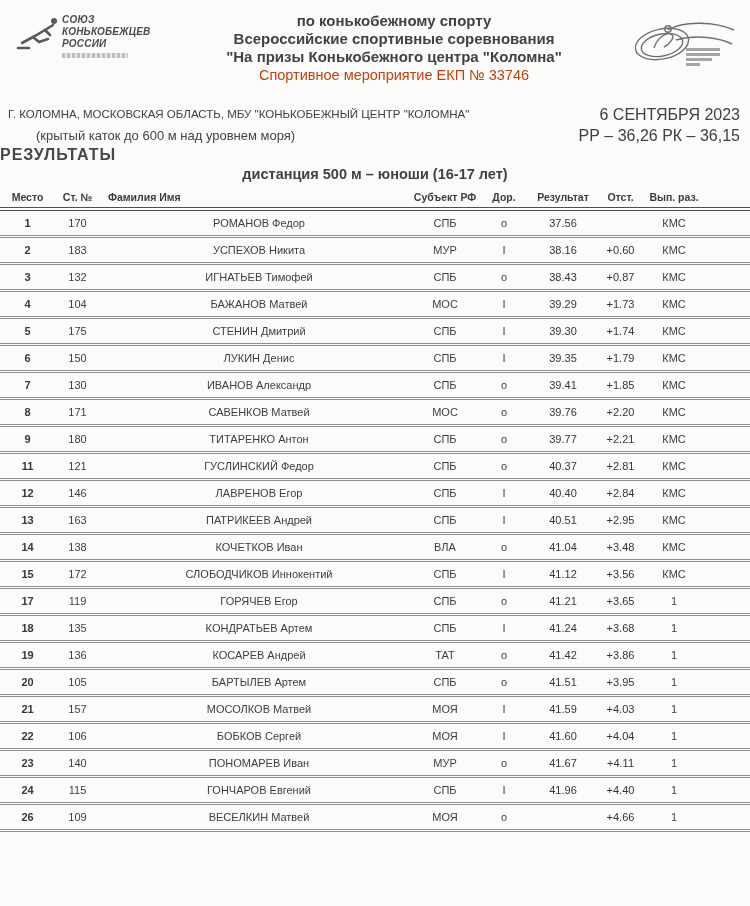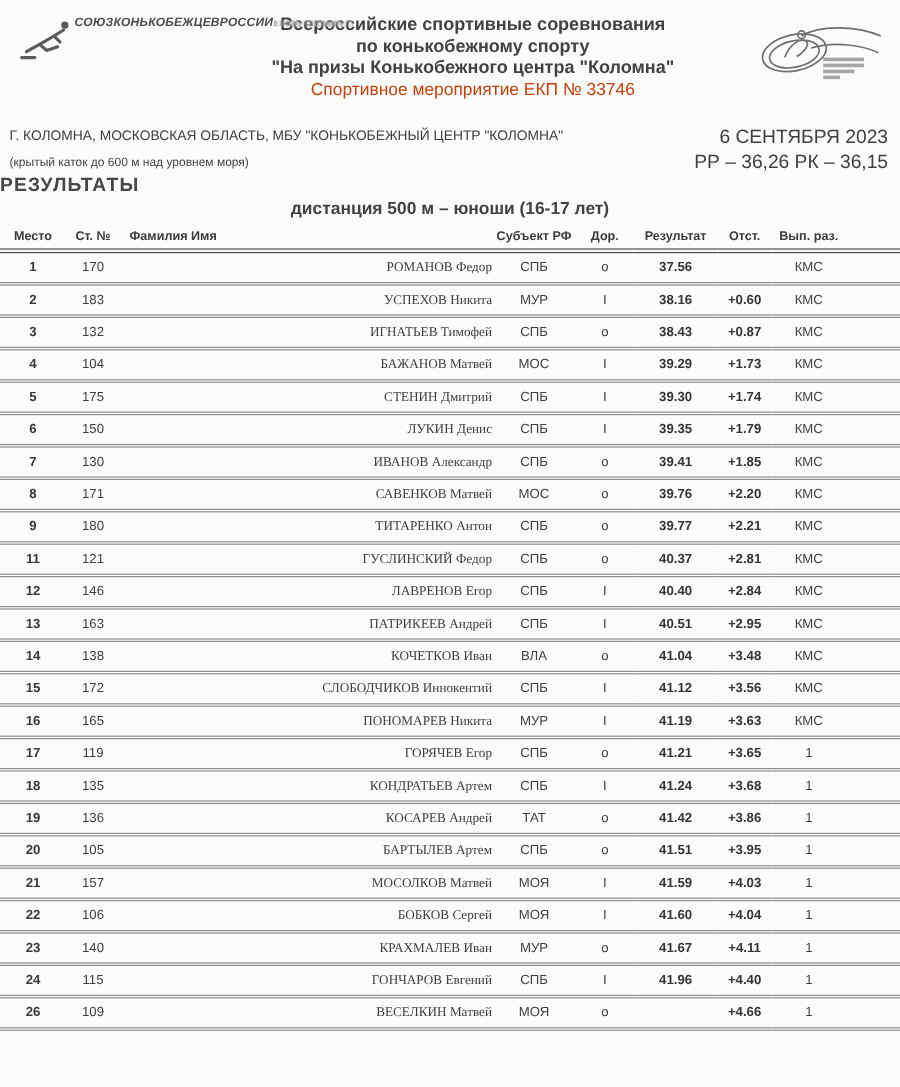--- a/index.html
+++ b/index.html
@@ -5,54 +5,54 @@
   html,body{margin:0;padding:0;background:#e9e9e7;}
   .page{
     width:750px;height:906px;margin:0 auto;position:relative;overflow:hidden;
     background:#fbfbf9;color:#3a3a3a;
     font-family:"Liberation Sans","DejaVu Sans",sans-serif;
   }
   
   .header-row{display:flex;align-items:flex-start;padding:8px 8px 0 14px;}
   .logo-left{width:150px;display:flex;gap:4px;align-items:flex-start;padding-top:4px;}
   .logo-left svg{flex:0 0 auto;}
-  .union-text{display:flex;padding-top:2px;}
+  .union-text{display:flex;flex-direction:column;padding-top:2px;}
   .union-line{font-size:10px;font-weight:bold;font-style:italic;color:#4c4c4c;line-height:12px;letter-spacing:.2px;}
   .union-url{width:66px;height:5px;margin-top:3px;opacity:.55;border-radius:1px;
     background:repeating-linear-gradient(90deg,#8a8a8a 0 3px,#d9d9d6 3px 5px);}
   .title-block{flex:1;text-align:center;padding-top:4px;}
   .title-line{font-size:15px;font-weight:bold;color:#424242;line-height:18px;}
   .title-line.sub{font-weight:normal;font-size:14.5px;color:#c2410c;}
   .logo-right{width:118px;padding-top:6px;}
   
   .info-row{display:flex;justify-content:space-between;padding:20px 10px 0 8px;}
   .info-left .venue1{font-size:11.5px;color:#404040;line-height:21px;}
-  .info-left .venue2{font-size:10px;color:#444;line-height:21px;}
+  .info-left .venue2{font-size:13px;color:#444;line-height:21px;margin-left:28px;}
   .info-right{text-align:right;}
   .info-right .date{font-size:16px;color:#404040;line-height:21px;}
   .info-right .records{font-size:16px;color:#404040;line-height:21px;}
   
   .results-title{text-align:left;font-size:16px;font-weight:bold;color:#474747;letter-spacing:1px;}
   .results-subtitle{margin-top:2px;text-align:center;font-size:14.5px;font-weight:bold;color:#414141;}
   
   table.results{width:750px;margin-top:7px;border-collapse:collapse;table-layout:fixed;}
   .col-place{width:55px}.col-bib{width:45px}.col-name{width:310px}.col-region{width:70px}
   .col-lane{width:48px}.col-result{width:70px}.col-gap{width:45px}.col-rank{width:62px}.col-filler{width:45px}
   thead th{
     font-size:10.5px;font-weight:bold;color:#3c3c3c;text-align:center;
     padding:2px 0 4px 0;border-bottom:4px double #4f4f4f;white-space:nowrap;
   }
   thead th.col-name{text-align:left;padding-left:8px;}
   tbody td{
     font-size:11px;color:#3e3e3e;text-align:center;height:24px;padding:0;
     border-bottom:3px double #8f8f8f;white-space:nowrap;overflow:hidden;
   }
-  tbody td.col-name{text-align:right;padding-left:8px;font-family:Liberation Serif, serif;}
+  tbody td.col-name{text-align:center;padding-left:8px;}
   tbody td.col-place{font-weight:bold;color:#383838;}
-  tbody td.col-result,tbody td.col-gap{font-weight:bold;color:#353535;}
+  tbody td.col-result,tbody td.col-gap{font-weight:normal;color:#353535;}
 </style>
 </head>
 <body>
 
 <div class="page">
 
   <div class="header-row">
 
     <div class="logo-left">
       <svg width="44" height="48" viewBox="0 0 44 48">
@@ -66,22 +66,22 @@
       </svg>
       <div class="union-text">
         <span class="union-line">СОЮЗ</span>
         <span class="union-line">КОНЬКОБЕЖЦЕВ</span>
         <span class="union-line">РОССИИ</span>
         <span class="union-url"></span>
       </div>
     </div>
 
     <div class="title-block">
+      <div class="title-line">по конькобежному спорту</div>
       <div class="title-line">Всероссийские спортивные соревнования</div>
-      <div class="title-line">по конькобежному спорту</div>
       <div class="title-line">"На призы Конькобежного центра "Коломна"</div>
       <div class="title-line sub">Спортивное мероприятие ЕКП № 33746</div>
     </div>
 
     <div class="logo-right">
       <svg width="112" height="62" viewBox="0 0 112 62">
         <g fill="none" stroke="#6f6f6f" stroke-width="1.4">
           <ellipse cx="38" cy="30" rx="27" ry="15" transform="rotate(-12 38 30)"></ellipse>
           <ellipse cx="38" cy="31" rx="21" ry="11" transform="rotate(-12 38 31)"></ellipse>
           <path d="M30 34 C33 24, 42 18, 47 20 C52 22, 46 30, 40 33"></path>
@@ -287,31 +287,20 @@
           <td class="col-bib">172</td>
           <td class="col-name">СЛОБОДЧИКОВ Иннокентий</td>
           <td class="col-region">СПБ</td>
           <td class="col-lane">I</td>
           <td class="col-result">41.12</td>
           <td class="col-gap">+3.56</td>
           <td class="col-rank">КМС</td>
           <td class="col-filler"></td>
         </tr>
         <tr>
-          <td class="col-place">16</td>
-          <td class="col-bib">165</td>
-          <td class="col-name">ПОНОМАРЕВ Никита</td>
-          <td class="col-region">МУР</td>
-          <td class="col-lane">I</td>
-          <td class="col-result">41.19</td>
-          <td class="col-gap">+3.63</td>
-          <td class="col-rank">КМС</td>
-          <td class="col-filler"></td>
-        </tr>
-        <tr>
           <td class="col-place">17</td>
           <td class="col-bib">119</td>
           <td class="col-name">ГОРЯЧЕВ Егор</td>
           <td class="col-region">СПБ</td>
           <td class="col-lane">о</td>
           <td class="col-result">41.21</td>
           <td class="col-gap">+3.65</td>
           <td class="col-rank">1</td>
           <td class="col-filler"></td>
         </tr>
@@ -366,21 +355,21 @@
           <td class="col-region">МОЯ</td>
           <td class="col-lane">I</td>
           <td class="col-result">41.60</td>
           <td class="col-gap">+4.04</td>
           <td class="col-rank">1</td>
           <td class="col-filler"></td>
         </tr>
         <tr>
           <td class="col-place">23</td>
           <td class="col-bib">140</td>
-          <td class="col-name">КРАХМАЛЕВ Иван</td>
+          <td class="col-name">ПОНОМАРЕВ Иван</td>
           <td class="col-region">МУР</td>
           <td class="col-lane">о</td>
           <td class="col-result">41.67</td>
           <td class="col-gap">+4.11</td>
           <td class="col-rank">1</td>
           <td class="col-filler"></td>
         </tr>
         <tr>
           <td class="col-place">24</td>
           <td class="col-bib">115</td>

